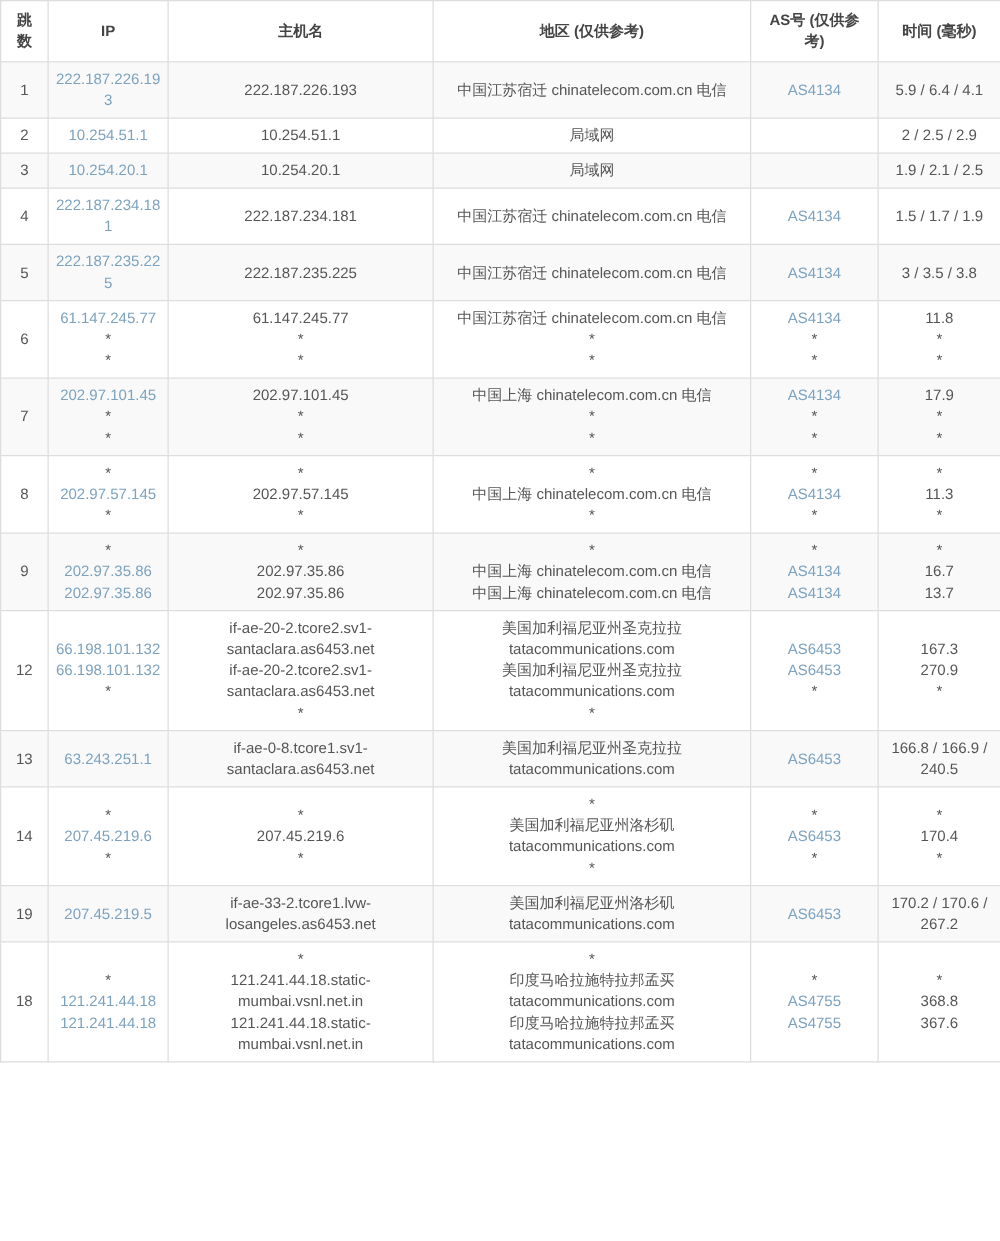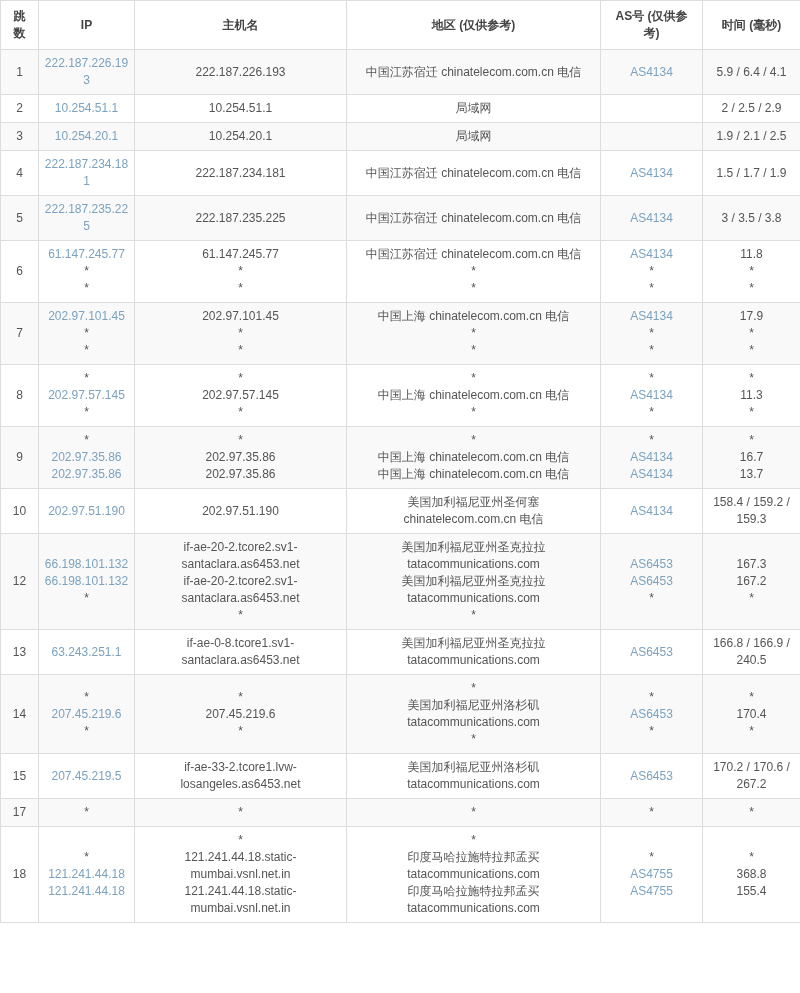--- a/index.html
+++ b/index.html
@@ -284,42 +284,20 @@
             <div class="cell-line lnk">AS4134</div>
           </td>
           <td>
             <div class="cell-line">*</div>
             <div class="cell-line">16.7</div>
             <div class="cell-line">13.7</div>
           </td>
         </tr>
         <tr>
           <td>
-            <div class="cell-line">10</div>
-          </td>
-          <td>
-            <div class="cell-line lnk">202.97.51.190</div>
-          </td>
-          <td>
-            <div class="cell-line">202.97.51.190</div>
-          </td>
-          <td>
-            <div class="cell-line">美国加利福尼亚州圣何塞</div>
-            <div class="cell-line">chinatelecom.com.cn 电信</div>
-          </td>
-          <td>
-            <div class="cell-line lnk">AS4134</div>
-          </td>
-          <td>
-            <div class="cell-line">158.4 / 159.2 /</div>
-            <div class="cell-line">159.3</div>
-          </td>
-        </tr>
-        <tr>
-          <td>
             <div class="cell-line">12</div>
           </td>
           <td>
             <div class="cell-line lnk">66.198.101.132</div>
             <div class="cell-line lnk">66.198.101.132</div>
             <div class="cell-line">*</div>
           </td>
           <td>
             <div class="cell-line">if-ae-20-2.tcore2.sv1-</div>
             <div class="cell-line">santaclara.as6453.net</div>
@@ -334,21 +312,21 @@
             <div class="cell-line">tatacommunications.com</div>
             <div class="cell-line">*</div>
           </td>
           <td>
             <div class="cell-line lnk">AS6453</div>
             <div class="cell-line lnk">AS6453</div>
             <div class="cell-line">*</div>
           </td>
           <td>
             <div class="cell-line">167.3</div>
-            <div class="cell-line">167.2</div>
+            <div class="cell-line">270.9</div>
             <div class="cell-line">*</div>
           </td>
         </tr>
         <tr>
           <td>
             <div class="cell-line">13</div>
           </td>
           <td>
             <div class="cell-line lnk">63.243.251.1</div>
           </td>
@@ -394,59 +372,39 @@
             <div class="cell-line">*</div>
           </td>
           <td>
             <div class="cell-line">*</div>
             <div class="cell-line">170.4</div>
             <div class="cell-line">*</div>
           </td>
         </tr>
         <tr>
           <td>
-            <div class="cell-line">15</div>
+            <div class="cell-line">19</div>
           </td>
           <td>
             <div class="cell-line lnk">207.45.219.5</div>
           </td>
           <td>
             <div class="cell-line">if-ae-33-2.tcore1.lvw-</div>
             <div class="cell-line">losangeles.as6453.net</div>
           </td>
           <td>
             <div class="cell-line">美国加利福尼亚州洛杉矶</div>
             <div class="cell-line">tatacommunications.com</div>
           </td>
           <td>
             <div class="cell-line lnk">AS6453</div>
           </td>
           <td>
             <div class="cell-line">170.2 / 170.6 /</div>
             <div class="cell-line">267.2</div>
-          </td>
-        </tr>
-        <tr>
-          <td>
-            <div class="cell-line">17</div>
-          </td>
-          <td>
-            <div class="cell-line">*</div>
-          </td>
-          <td>
-            <div class="cell-line">*</div>
-          </td>
-          <td>
-            <div class="cell-line">*</div>
-          </td>
-          <td>
-            <div class="cell-line">*</div>
-          </td>
-          <td>
-            <div class="cell-line">*</div>
           </td>
         </tr>
         <tr>
           <td>
             <div class="cell-line">18</div>
           </td>
           <td>
             <div class="cell-line">*</div>
             <div class="cell-line lnk">121.241.44.18</div>
             <div class="cell-line lnk">121.241.44.18</div>
@@ -466,19 +424,19 @@
             <div class="cell-line">tatacommunications.com</div>
           </td>
           <td>
             <div class="cell-line">*</div>
             <div class="cell-line lnk">AS4755</div>
             <div class="cell-line lnk">AS4755</div>
           </td>
           <td>
             <div class="cell-line">*</div>
             <div class="cell-line">368.8</div>
-            <div class="cell-line">155.4</div>
+            <div class="cell-line">367.6</div>
           </td>
         </tr>
       </tbody>
   </table>
 
 </div>
 
 </body></html>

